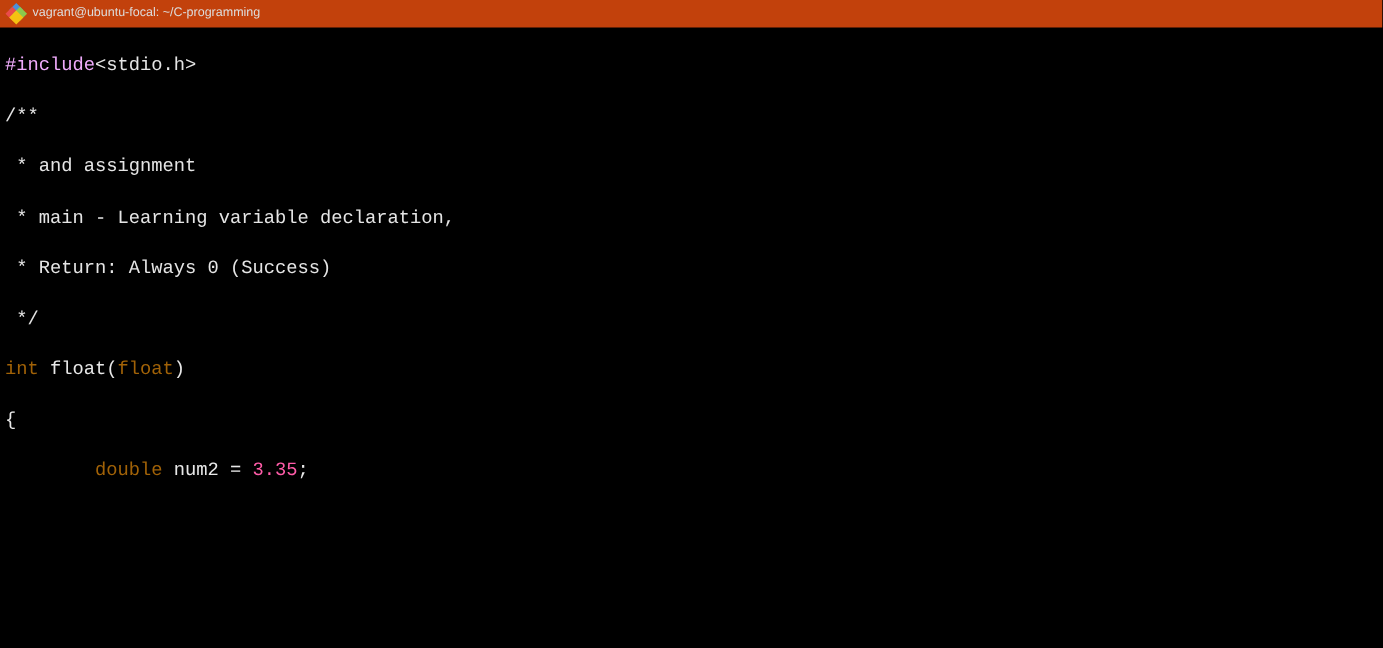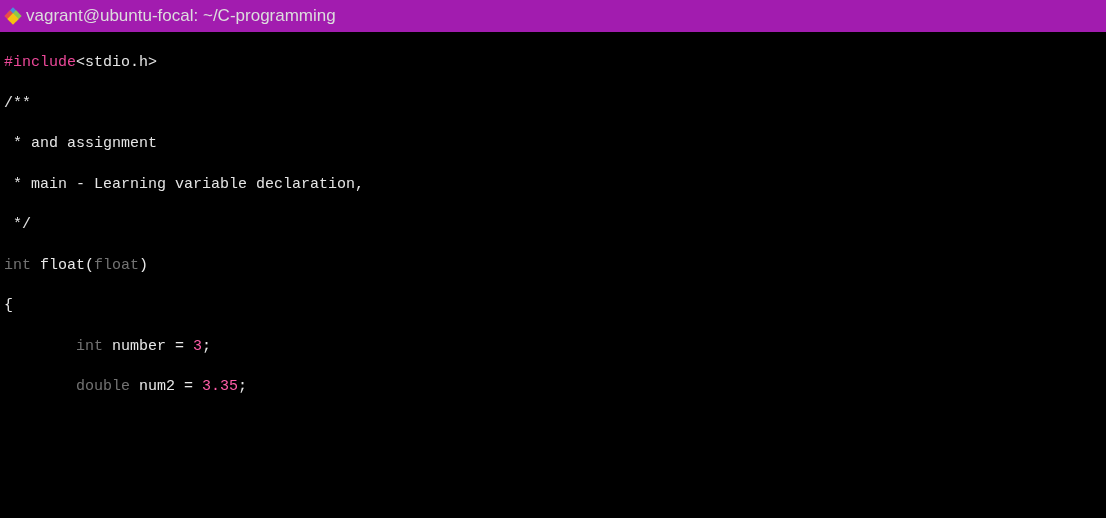--- a/index.html
+++ b/index.html
@@ -6,29 +6,29 @@
   body {
     background: #000;
     font-family: "Consolas", "Courier New", monospace;
     font-size: 15px;
     line-height: 1.35;
     width: 1106px;
     height: 518px;
     overflow: hidden;
   }
   .titlebar {
-    background: #a21caf;
+    background: #c2410c;
     color: #ddd;
     padding: 2px 6px;
     display: flex;
     align-items: center;
     gap: 6px;
     font-family: "Segoe UI", sans-serif;
-    font-size: 17px;
-    height: 32px;
+    font-size: 10px;
+    height: 22px;
   }
   .titlebar-icon {
     width: 14px;
     height: 14px;
     position: relative;
     flex-shrink: 0;
   }
   .titlebar-icon .diamond {
     position: absolute;
     width: 8px;
@@ -38,23 +38,23 @@
   .titlebar-icon .d1 { background: #4a90d9; top: 0; left: 3px; }
   .titlebar-icon .d2 { background: #e94b4b; top: 3px; left: 0; }
   .titlebar-icon .d3 { background: #8cc84b; top: 3px; left: 6px; }
   .titlebar-icon .d4 { background: #f5c211; top: 6px; left: 3px; }
   .editor {
     padding: 1px 4px;
     white-space: pre;
     color: #e8e8e8;
     font-weight: 500;
   }
-  .c-magenta { color: #ec4899; }
+  .c-magenta { color: #f0abfc; }
   .c-cyan    { color: #e5e5e5; }
-  .c-green   { color: #737373; margin-top: 38px; }
+  .c-green   { color: #a16207; margin-top: 38px; }
   .c-pink    { color: #ff5ca8; }
   .c-white   { color: #e8e8e8; }
 </style>
 </head>
 <body>
 
 <div class="titlebar">
   <span class="titlebar-icon">
     <span class="diamond d1"></span>
       <span class="diamond d2"></span>
@@ -62,24 +62,24 @@
       <span class="diamond d4"></span>
   </span>
   <span>vagrant@ubuntu-focal: ~/C-programming</span>
 </div>
 
 <div class="editor">
 <div><span class="c-magenta">#include</span><span class="c-cyan">&lt;stdio.h&gt;</span></div>
 <div><span class="c-cyan">/**</span></div>
 <div><span class="c-cyan"> * and assignment</span></div>
 <div><span class="c-cyan"> * main - Learning variable declaration,</span></div>
+<div><span class="c-cyan"> * Return: Always 0 (Success)</span></div>
 <div><span class="c-cyan"> */</span></div>
 <div><span class="c-green">int</span><span class="c-white"> float</span><span class="c-white">(</span><span class="c-green">float</span><span class="c-white">)</span></div>
 <div><span class="c-white">{</span></div>
-<div><span>        </span><span class="c-green">int</span><span class="c-white"> number = </span><span class="c-pink">3</span><span class="c-white">;</span></div>
 <div><span>        </span><span class="c-green">double</span><span class="c-white"> num2 = </span><span class="c-pink">3.35</span><span class="c-white">;</span></div>
 
 
 
 
 
 
 
 
 

